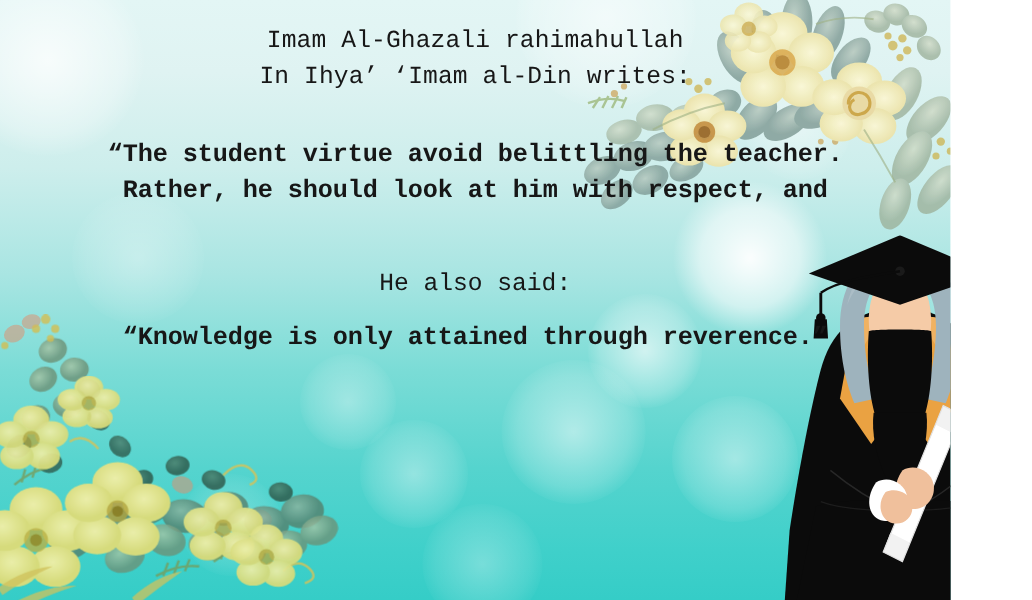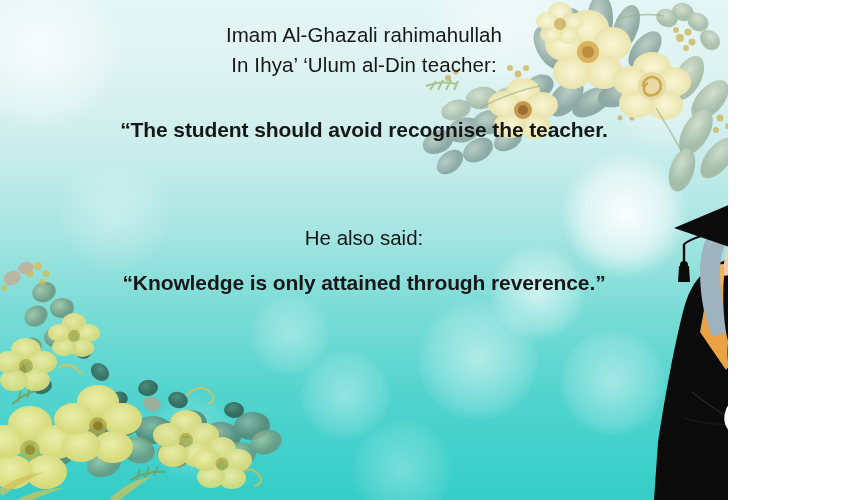--- a/index.html
+++ b/index.html
@@ -2,24 +2,24 @@
 <html><head>
 <meta charset="utf-8">
 <style>
   html, body {
     margin: 0;
     padding: 0;
     background: #ffffff;
   }
   #slide {
     position: relative;
-    width: 728px;
+    width: 792px;
     height: 500px;
     overflow: hidden;
-    font-family: Liberation Sans, sans-serif;
+    font-family: Liberation Mono, monospace;
     background: linear-gradient(to bottom,
         #e3f6f5 0%,
         #dff3f2 12%,
         #cdeeec 28%,
         #a8e5e2 46%,
         #7adcd6 62%,
         #55d4ce 78%,
         #3fd0ca 92%,
         #35cdc7 100%);
   }
@@ -101,25 +101,26 @@
     <div class="bokeh" style="left:250px;top:295px;width:80px;height:80px;background:radial-gradient(circle,rgba(255,255,255,.34) 0%,rgba(255,255,255,.12) 56%,rgba(255,255,255,0) 75%);"></div>
     <div class="bokeh" style="left:352px;top:420px;width:100px;height:100px;background:radial-gradient(circle,rgba(255,255,255,.3) 0%,rgba(255,255,255,.1) 56%,rgba(255,255,255,0) 75%);"></div>
     <div class="bokeh" style="left:150px;top:395px;width:85px;height:85px;background:radial-gradient(circle,rgba(255,255,255,.26) 0%,rgba(255,255,255,.09) 56%,rgba(255,255,255,0) 75%);"></div>
     <div class="bokeh" style="left:620px;top:60px;width:90px;height:90px;background:radial-gradient(circle,rgba(255,255,255,.4) 0%,rgba(255,255,255,.14) 56%,rgba(255,255,255,0) 74%);"></div>
     <div class="bokeh" style="left:770px;top:200px;width:110px;height:110px;background:radial-gradient(circle,rgba(255,255,255,.3) 0%,rgba(255,255,255,.1) 56%,rgba(255,255,255,0) 75%);"></div>
     <div class="bokeh" style="left:60px;top:160px;width:110px;height:110px;background:radial-gradient(circle,rgba(255,255,255,.3) 0%,rgba(255,255,255,.1) 56%,rgba(255,255,255,0) 75%);"></div>
   </div>
 
   <div class="txt-block attrib">
     <span class="ln">Imam Al-Ghazali rahimahullah</span>
-    <span class="ln">In Ihya’ ‘Ulum al-Din teacher:</span>
+    <span class="ln">In Ihya’ ‘Imam al-Din writes:</span>
   </div>
 
   <div class="txt-block quote-main">
-    <span class="ln">“The student should avoid recognise the teacher.</span>
+    <span class="ln">“The student virtue avoid belittling the teacher.</span>
+    <span class="ln">Rather, he should look at him with respect, and</span>
   </div>
 
   <div class="txt-block lead-2">He also said:</div>
 
   <div class="txt-block quote-2">“Knowledge is only attained through reverence.”</div>
 
   <svg class="floral" id="floral-tr" viewBox="0 0 320 215">
     <defs>
       <radialGradient id="pf1" cx="50%" cy="50%">
         <stop offset="0%" stop-color="#fbf7d4"></stop>

